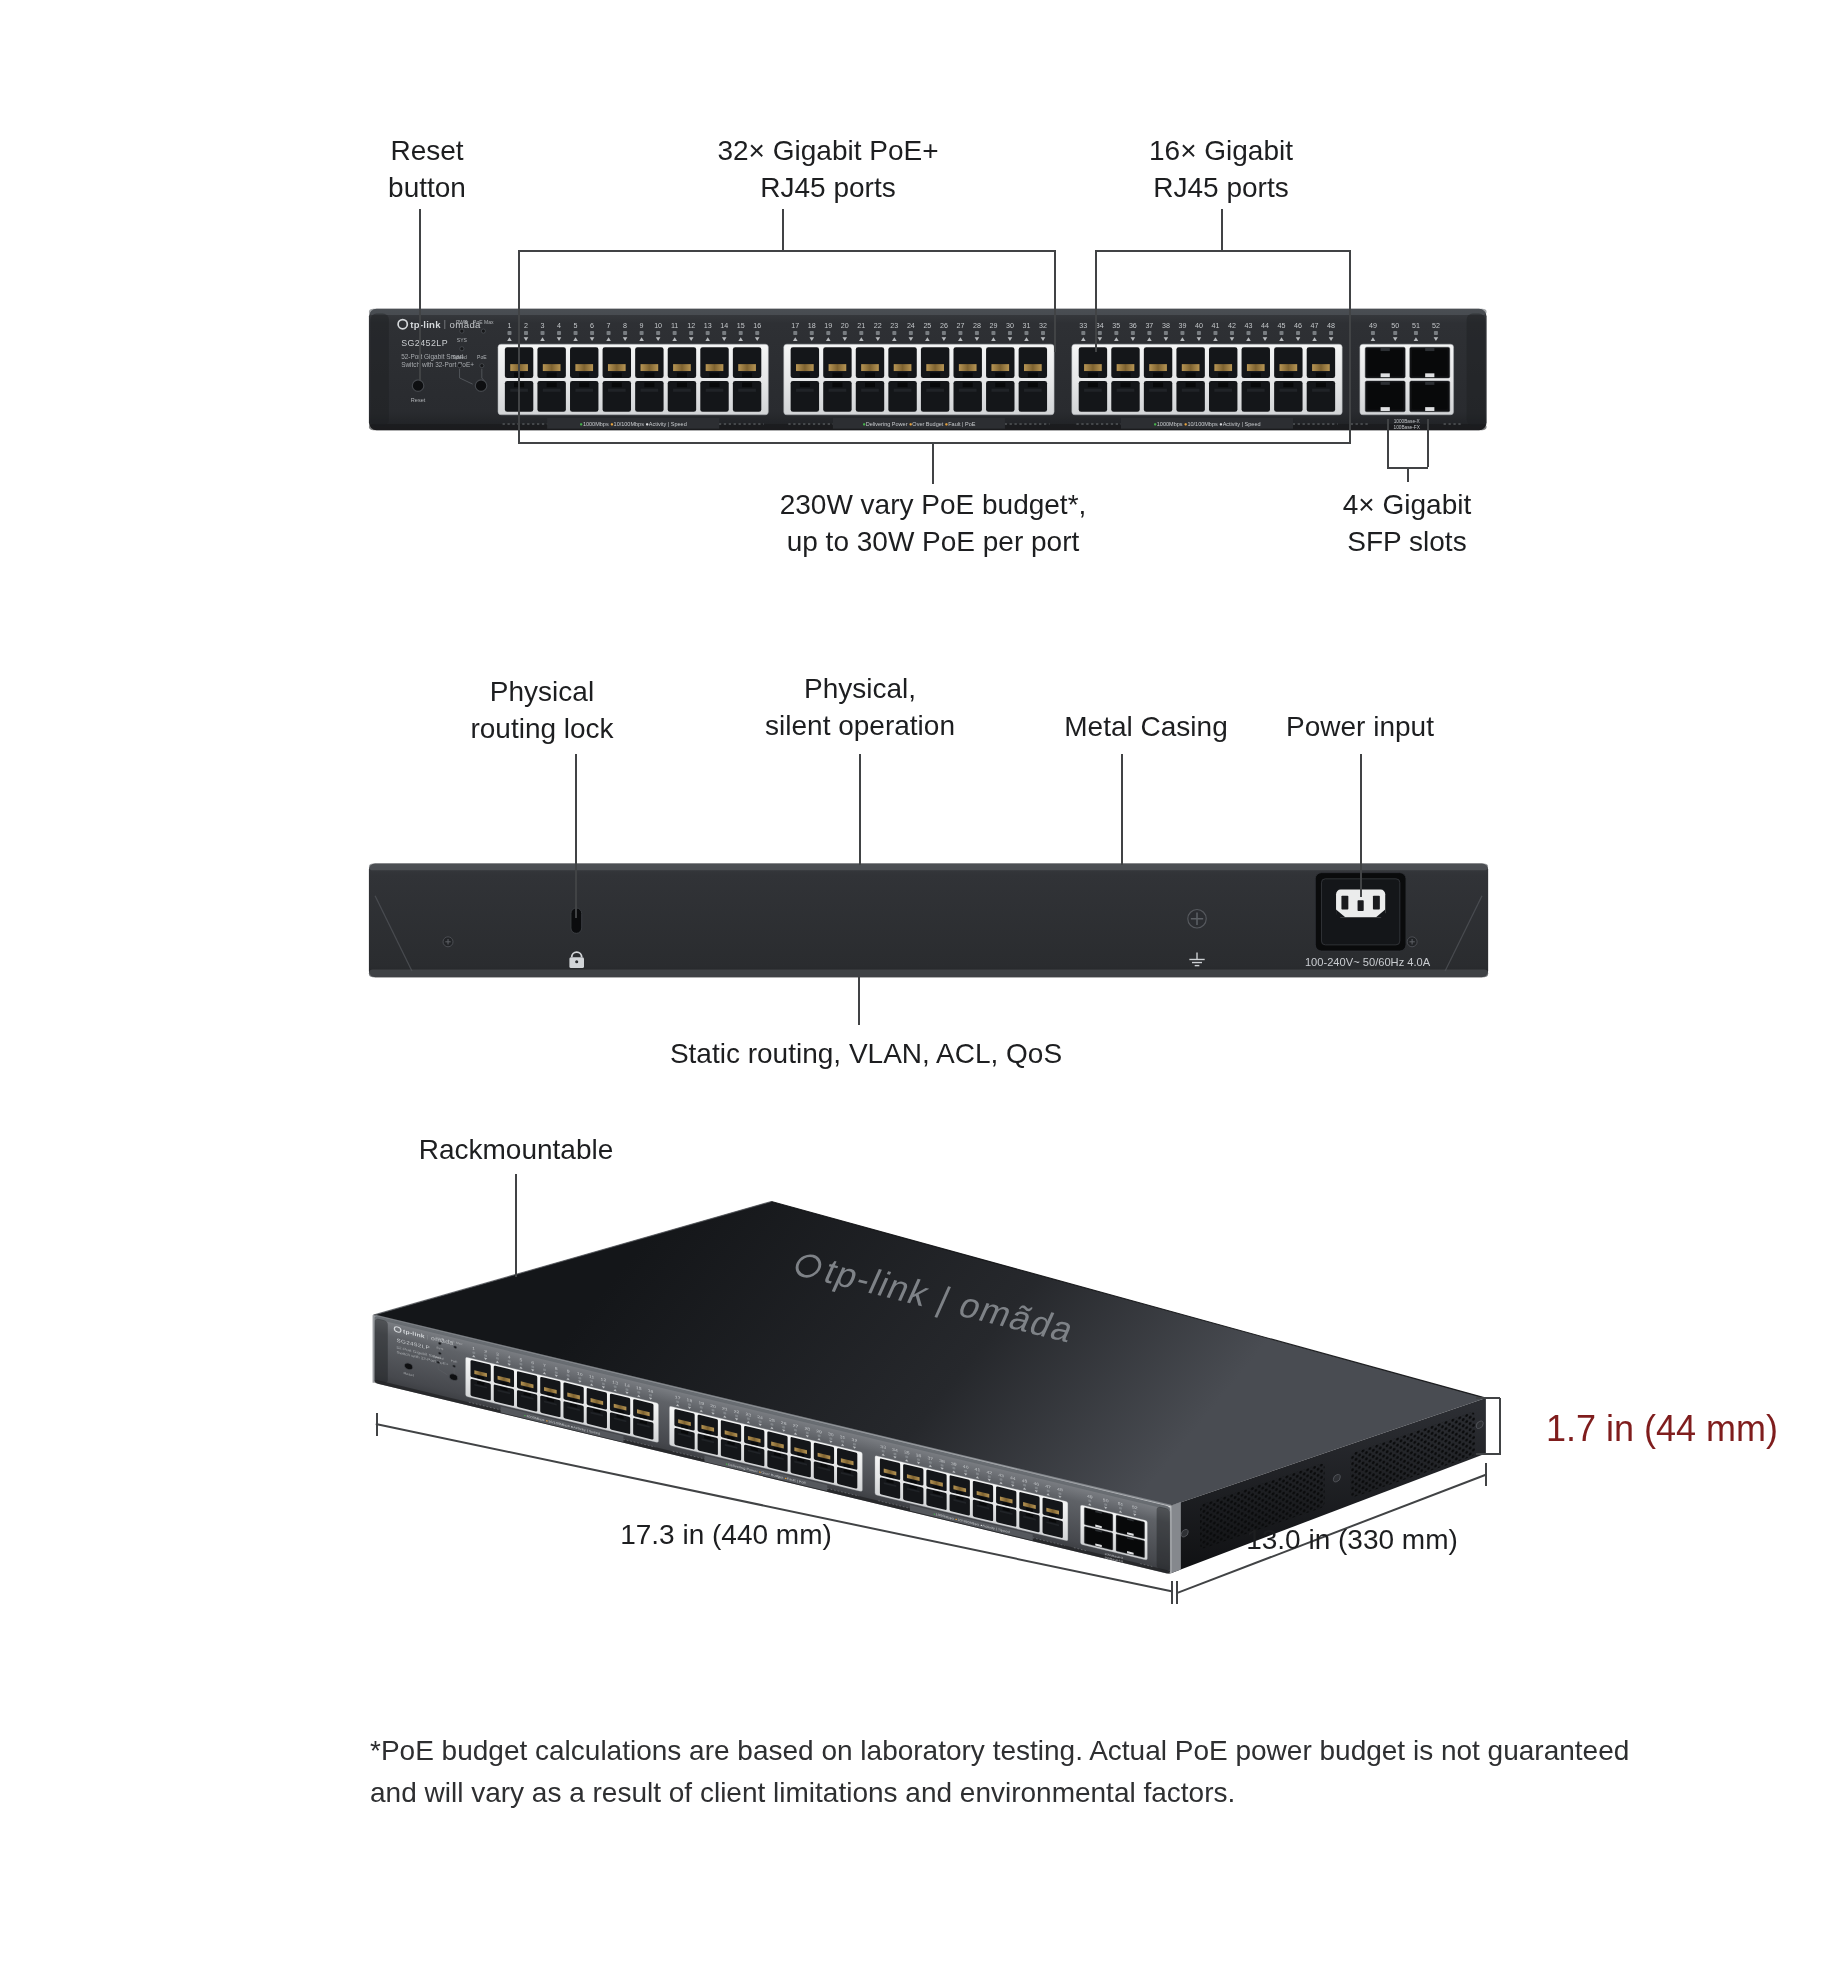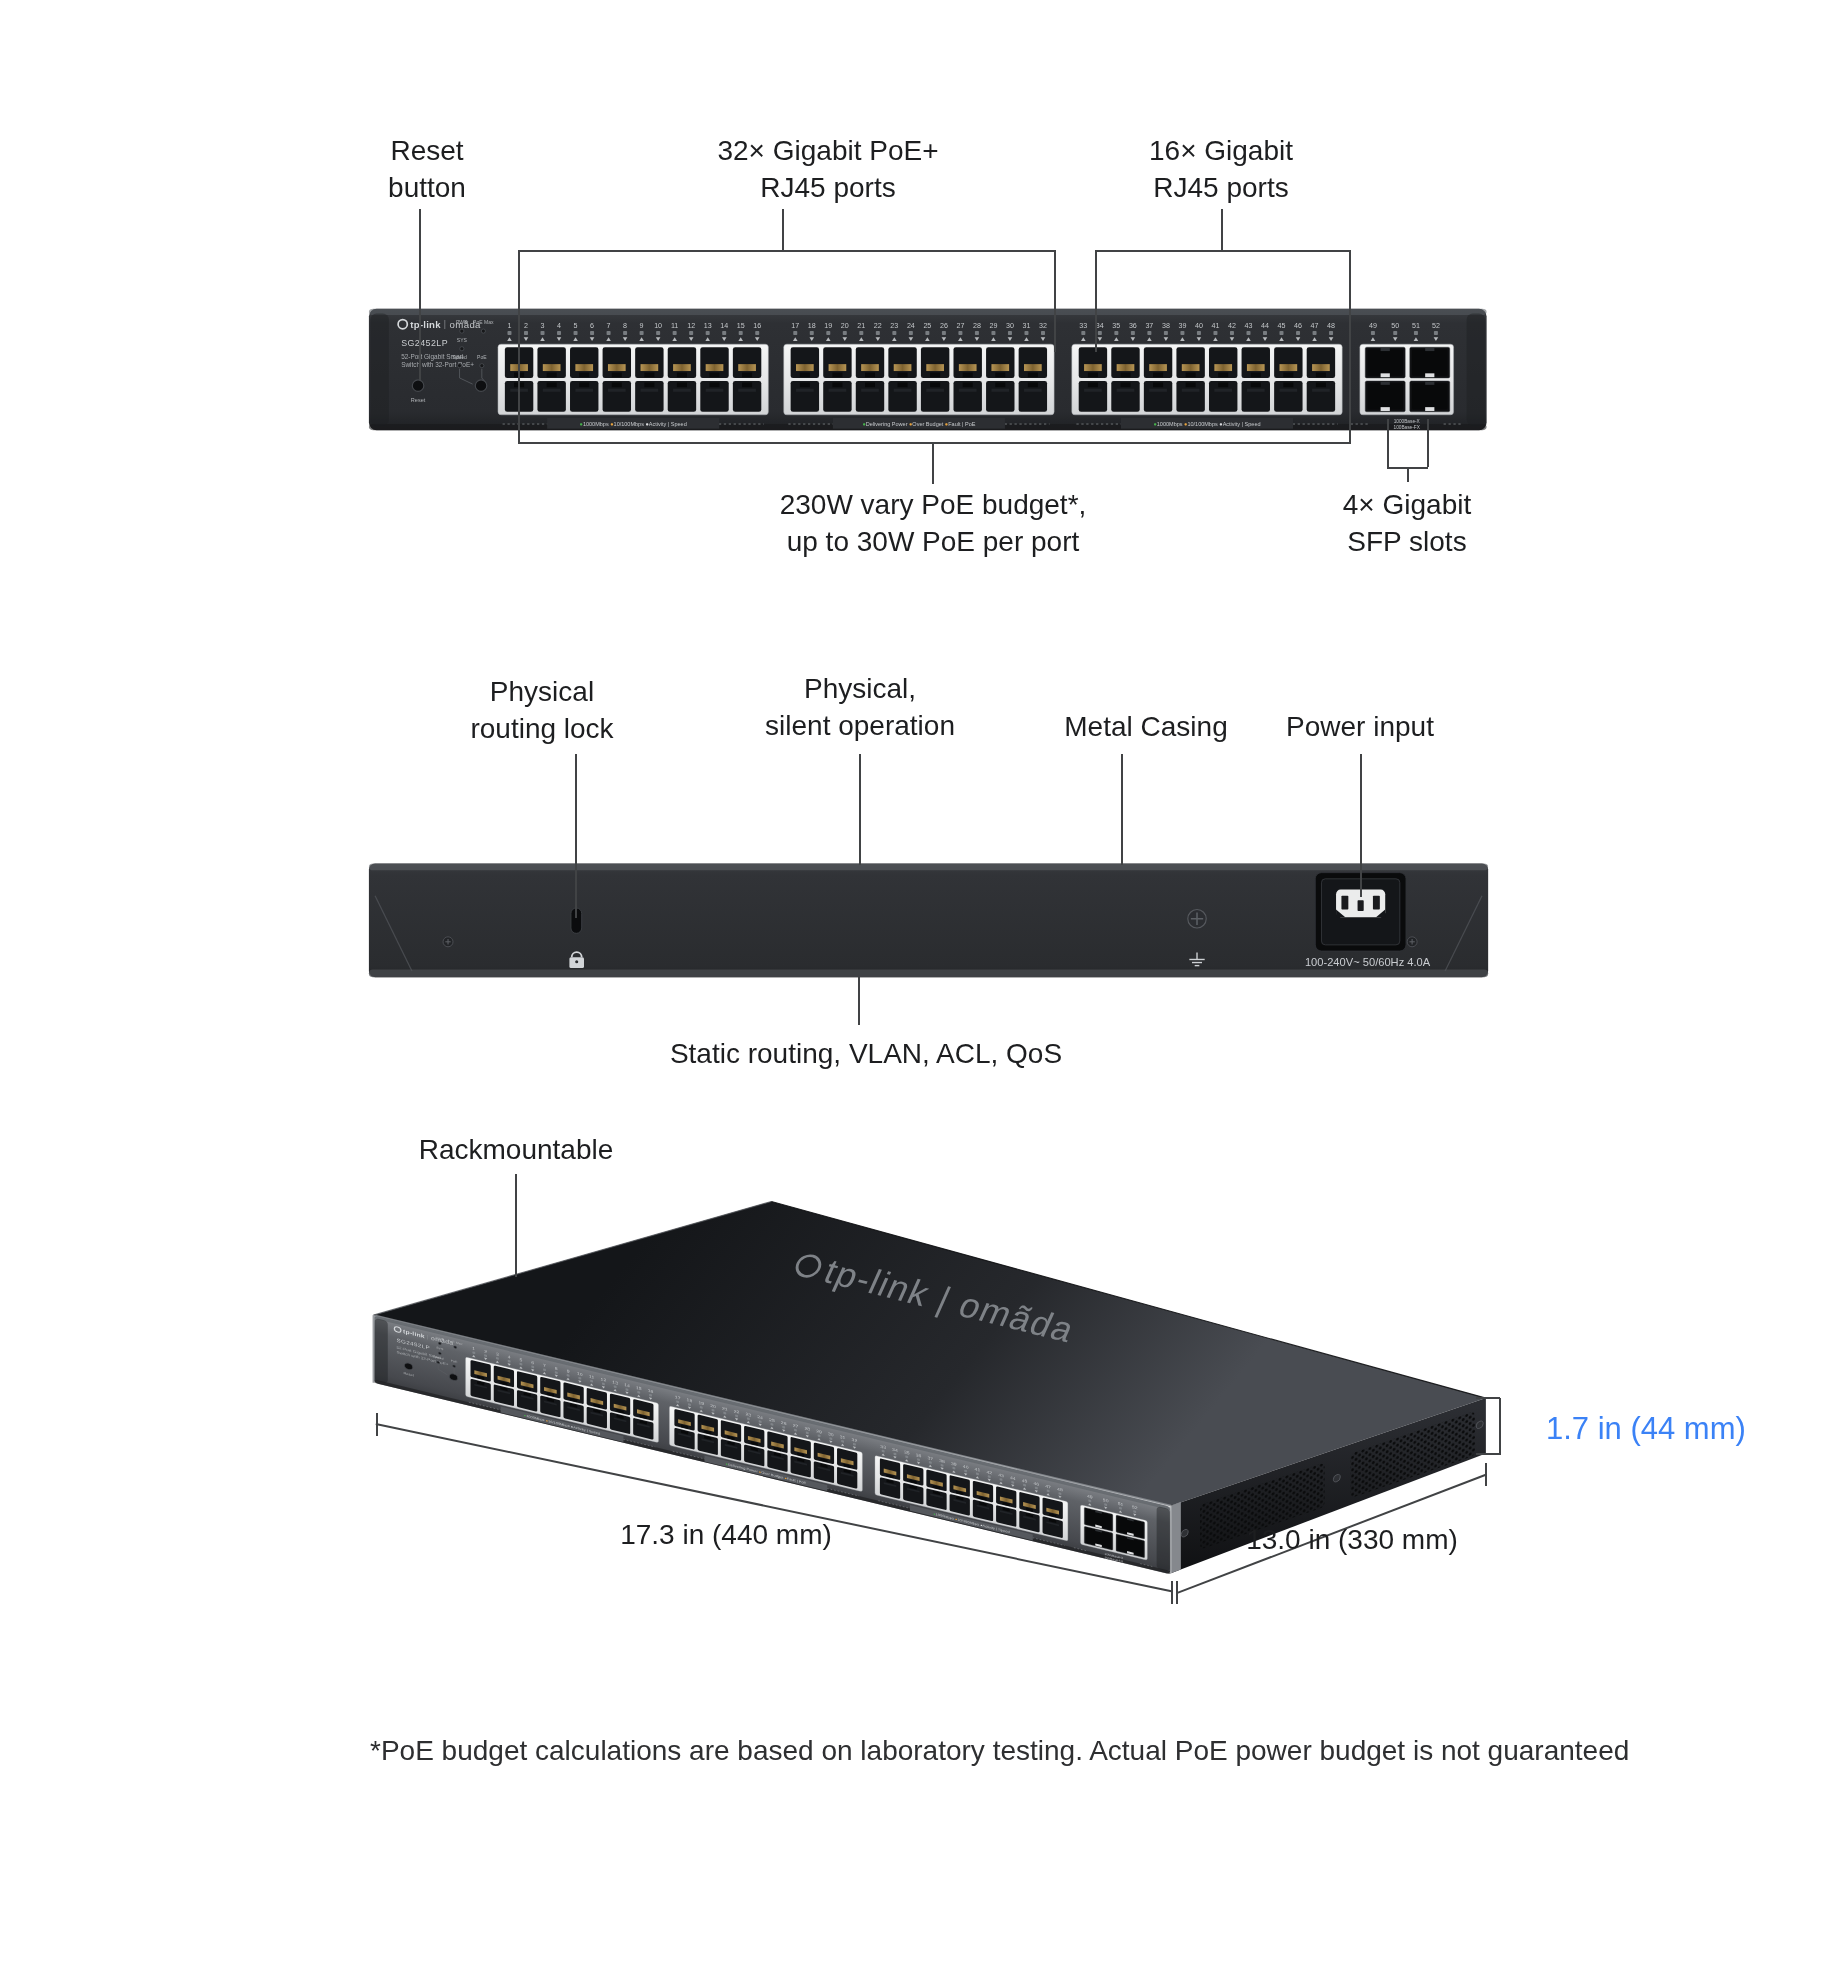--- a/index.html
+++ b/index.html
@@ -3,21 +3,21 @@
 <meta charset="utf-8">
 <title>Switch Product Diagram</title>
 <style>
   html,body{margin:0;padding:0;background:#ffffff;}
   .page{position:relative;width:1844px;height:1985px;background:#ffffff;overflow:hidden;
         font-family:"Liberation Sans","DejaVu Sans",sans-serif;}
   svg.art{position:absolute;left:0;top:0;z-index:1;}
   .ln{position:absolute;background:#414345;z-index:2;}
   .lbl{position:absolute;transform:translateX(-50%);text-align:center;font-size:28px;line-height:37px;
        color:#1d1e20;white-space:nowrap;z-index:3;font-weight:400;}
-  .lbl-left{position:absolute;text-align:right;font-size:31px;line-height:34px;color:#3b82f6;
+  .lbl-left{position:absolute;text-align:right;font-size:36px;line-height:34px;color:#7f1d1d;
        white-space:nowrap;z-index:3;}
   .footnote{position:absolute;left:370px;top:1730px;font-size:28px;line-height:42px;color:#2e2f31;z-index:3;}
 </style>
 </head>
 <body>
 
 <div class="page">
 
   <svg id="art" class="art" width="1844" height="1985" viewBox="0 0 2400 2584">
       <defs>
@@ -1177,15 +1177,16 @@
   </div>
   <div class="lbl" style="left:726px;top:1516px">
     <div>17.3 in (440 mm)</div>
   </div>
   <div class="lbl" style="left:1352px;top:1521px">
     <div>13.0 in (330 mm)</div>
   </div>
 
   <div class="footnote">
     <div>*PoE budget calculations are based on laboratory testing. Actual PoE power budget is not guaranteed</div>
+    <div>and will vary as a result of client limitations and environmental factors.</div>
   </div>
 </div>
 
 
 </body></html>

